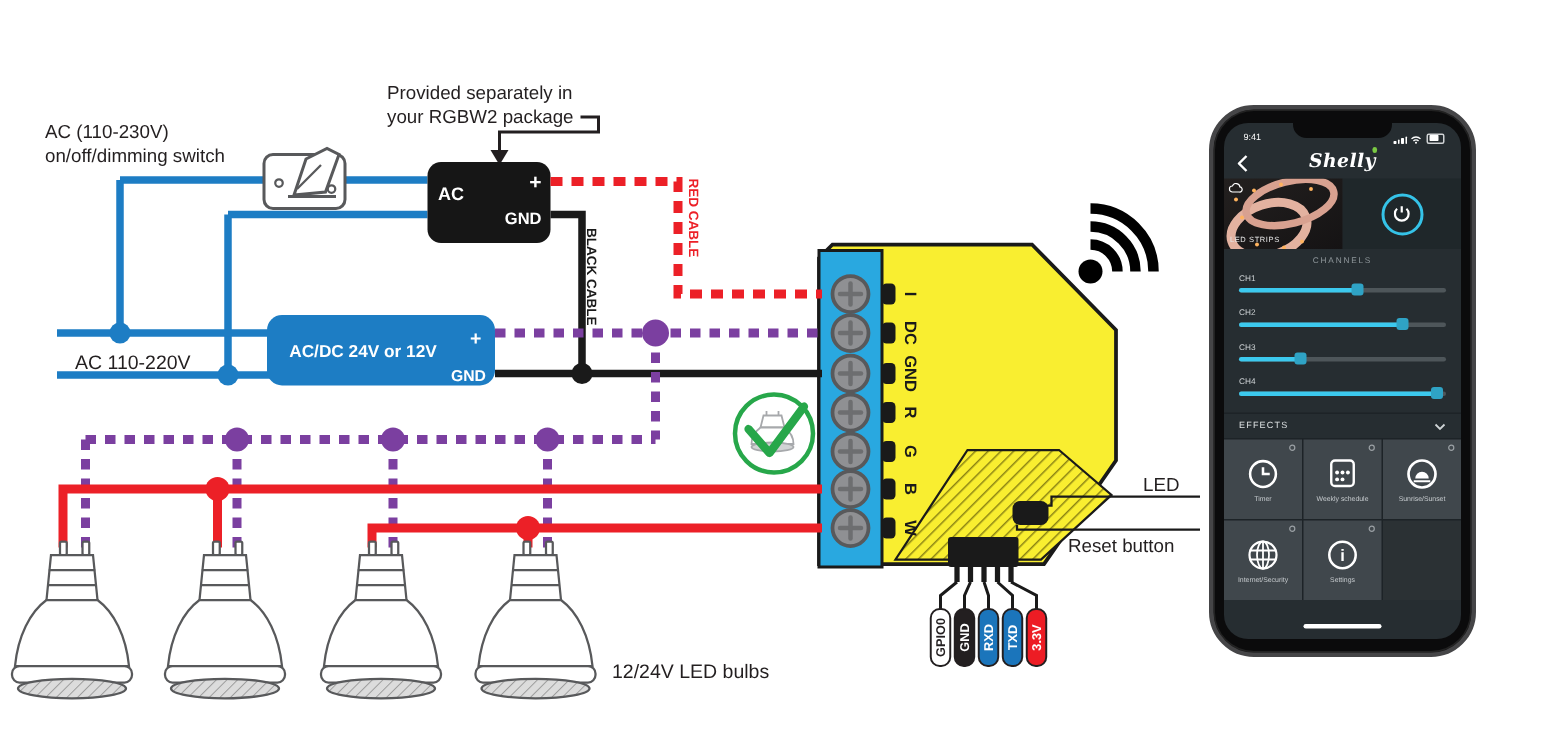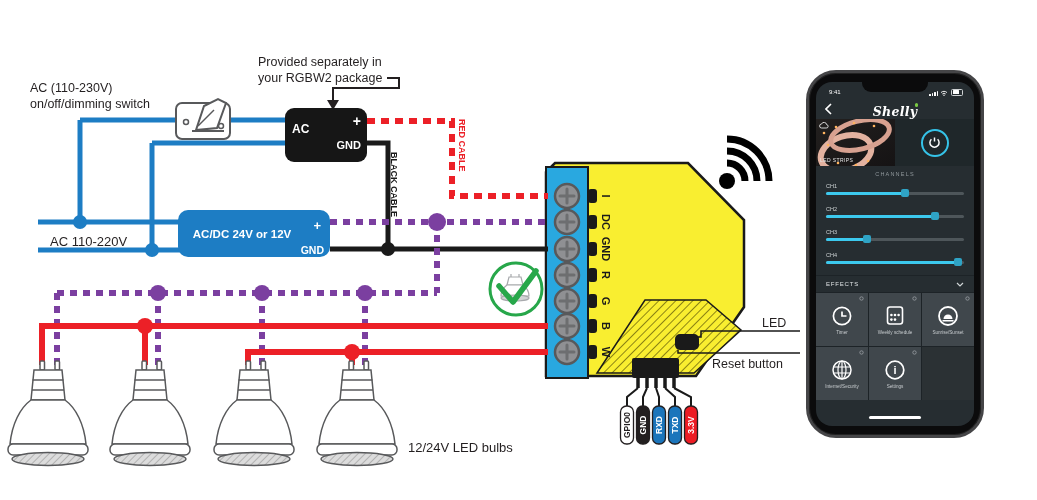--- a/index.html
+++ b/index.html
@@ -22,21 +22,21 @@
           background:#262d31;overflow:hidden;}
   #notch{position:absolute;left:50%;top:0;transform:translateX(-50%);width:66px;height:10px;
          background:#0b0b0c;border-radius:0 0 9px 9px;z-index:5;}
   .statusbar{height:14px;display:flex;justify-content:space-between;align-items:center;
              padding:3px 11px 0 13px;color:#fff;font-size:6px;}
   .sb-icons{display:flex;align-items:flex-end;gap:2px;}
   .sig{display:flex;align-items:flex-end;gap:1px;}
   .sig i{display:block;width:1.5px;background:#fff;border-radius:.5px;}
   .batt{width:10px;height:5px;border:1px solid #cfd2d4;border-radius:1.5px;position:relative;margin-left:1px;}
   .batt i{position:absolute;left:.5px;top:.5px;bottom:.5px;width:6px;background:#fff;border-radius:.5px;}
-  .navbar{height:20px;display:flex;align-items:flex-end;justify-content:center;position:relative;color:#fff;}
+  .navbar{height:20px;display:flex;align-items:flex-start;justify-content:center;position:relative;color:#fff;}
   .back{position:absolute;left:9px;top:4px;}
   .logo{font-family:"DejaVu Serif",serif;font-style:italic;font-weight:bold;font-size:12.5px;
         color:#fff;letter-spacing:.3px;position:relative;}
   .logo-dot{position:absolute;right:-1px;top:-1px;width:3.5px;height:3.5px;border-radius:50%;background:#7ac943;}
   .dev-header{height:47px;display:flex;}
   .photo{width:50%;position:relative;background:linear-gradient(150deg,#23201f,#151314);overflow:hidden;}
   .photo-name{position:absolute;left:4px;bottom:3px;font-size:5px;color:#e8e8e8;letter-spacing:.4px;}
   .cloud{position:absolute;left:3px;top:3px;}
   .ctrl-panel{width:50%;background:#1f272a;display:flex;align-items:center;justify-content:center;}
   .pwr-btn{width:24px;height:24px;border:2.5px solid #35c3e8;border-radius:50%;

